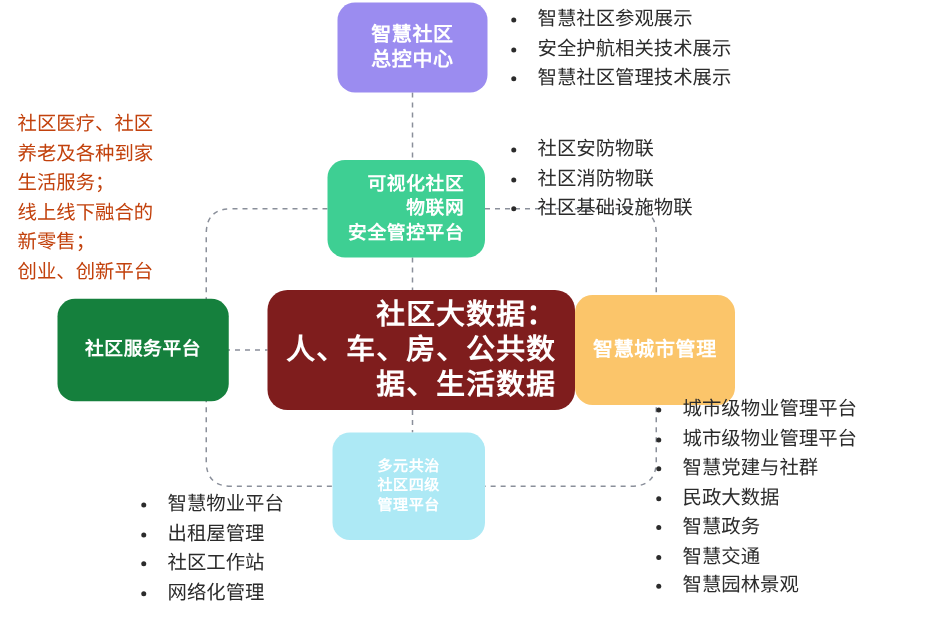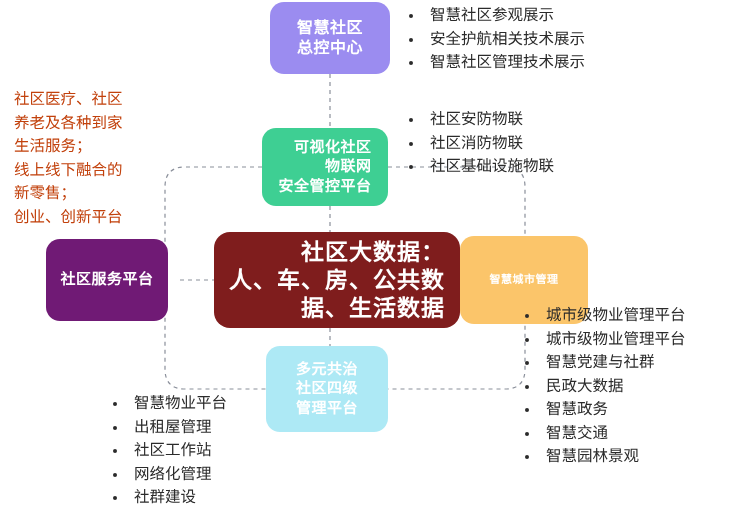--- a/index.html
+++ b/index.html
@@ -79,44 +79,44 @@
     width: 126px;
     height: 78px;
     background: #3ecf93;
     font-size: 15px;
   }
 
   
   #node-service-platform {
     left: 46px;
     top: 239px;
-    width: 122px;
+    width: 137px;
     height: 82px;
-    background: #701a75;
+    background: #15803d;
     font-size: 15px;
   }
 
   
   #node-city-management {
     left: 460px;
     top: 236px;
     width: 128px;
     height: 88px;
     background: #fbc56a;
-    font-size: 11px;
+    font-size: 16px;
   }
 
   
   #node-governance-platform {
     left: 266px;
     top: 346px;
     width: 122px;
     height: 86px;
     background: #ade9f5;
-    font-size: 15px;
+    font-size: 12px;
   }
 
   
   .bullet-list {
     position: absolute;
     margin: 0;
     padding: 0;
     list-style: none;
     color: #2b2b2b;
     font-size: 15.5px;
@@ -134,21 +134,21 @@
     top: 10px;
     width: 4px;
     height: 4px;
     border-radius: 50%;
     background: #2b2b2b;
   }
 
   #bullets-command-center { left: 404px; top: 4px; }
   #bullets-iot           { left: 404px; top: 108px; }
   #bullets-governance    { left: 108px; top: 392px; }
-  #bullets-city          { left: 520px; top: 304px; }
+  #bullets-city          { left: 520px; top: 316px; }
 
   
   #text-service-scope {
     position: absolute;
     left: 14px;
     top: 88px;
     width: 180px;
     color: #c2410c;
     font-size: 15.5px;
     line-height: 1.52;
@@ -222,21 +222,20 @@
       <li>社区安防物联</li>
       <li>社区消防物联</li>
       <li>社区基础设施物联</li>
     </ul>
 
   <ul class="bullet-list" id="bullets-governance">
       <li>智慧物业平台</li>
       <li>出租屋管理</li>
       <li>社区工作站</li>
       <li>网络化管理</li>
-      <li>社群建设</li>
     </ul>
 
   <ul class="bullet-list" id="bullets-city">
       <li>城市级物业管理平台</li>
       <li>城市级物业管理平台</li>
       <li>智慧党建与社群</li>
       <li>民政大数据</li>
       <li>智慧政务</li>
       <li>智慧交通</li>
       <li>智慧园林景观</li>

